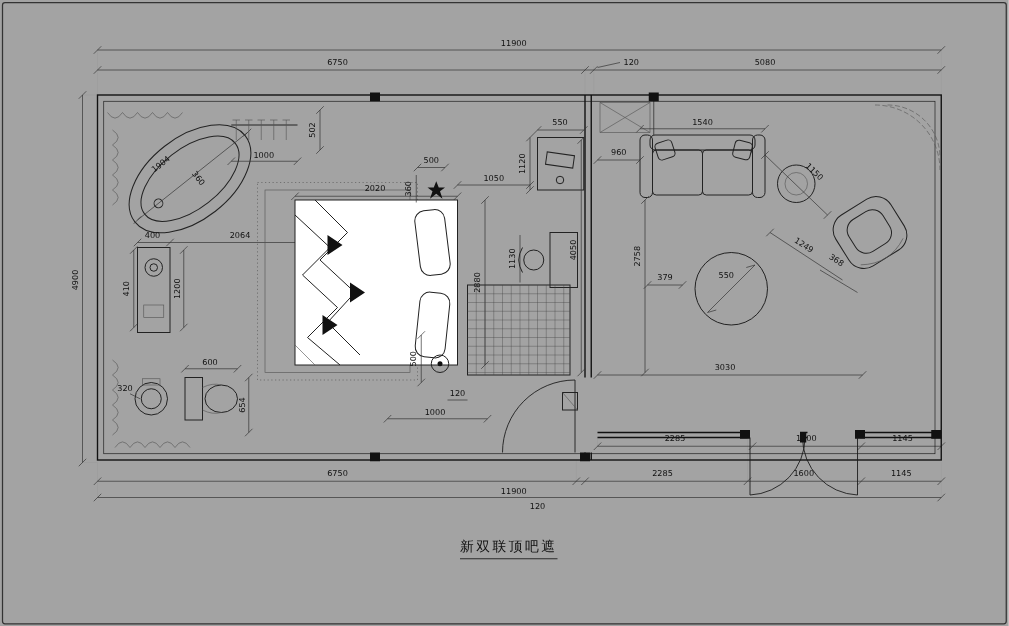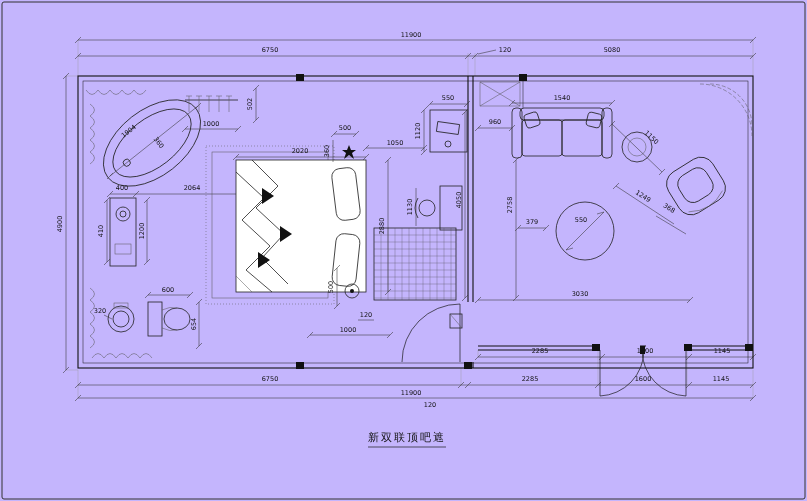--- a/index.html
+++ b/index.html
@@ -1,16 +1,16 @@
 <!DOCTYPE html>
 <html><head>
 <meta charset="utf-8">
 <style>
   html,body{margin:0;padding:0;background:#e8e8e8;}
-  .page{position:relative;width:807px;height:501px;background:#c4b5fd;margin:0 auto;
+  .page{position:relative;width:807px;height:501px;background:#a3a3a3;margin:0 auto;
         font-family:"DejaVu Sans",sans-serif;overflow:hidden;}
   svg{display:block;}
   svg text{font-family:"DejaVu Sans",sans-serif;font-size:7px;fill:#111;}
   svg text.dim{font-size:6.5px;}
   svg text.title{font-size:11px;fill:#111;letter-spacing:2px;}
   .thin{stroke:#1a1a1a;stroke-width:.7;fill:none;}
   .wall{stroke:#111;stroke-width:1.1;fill:none;}
   .wall2{stroke:#111;stroke-width:.5;fill:none;}
   .dimln{stroke:#333;stroke-width:.55;fill:none;}
   .ext{stroke:#999;stroke-width:.4;fill:none;}

